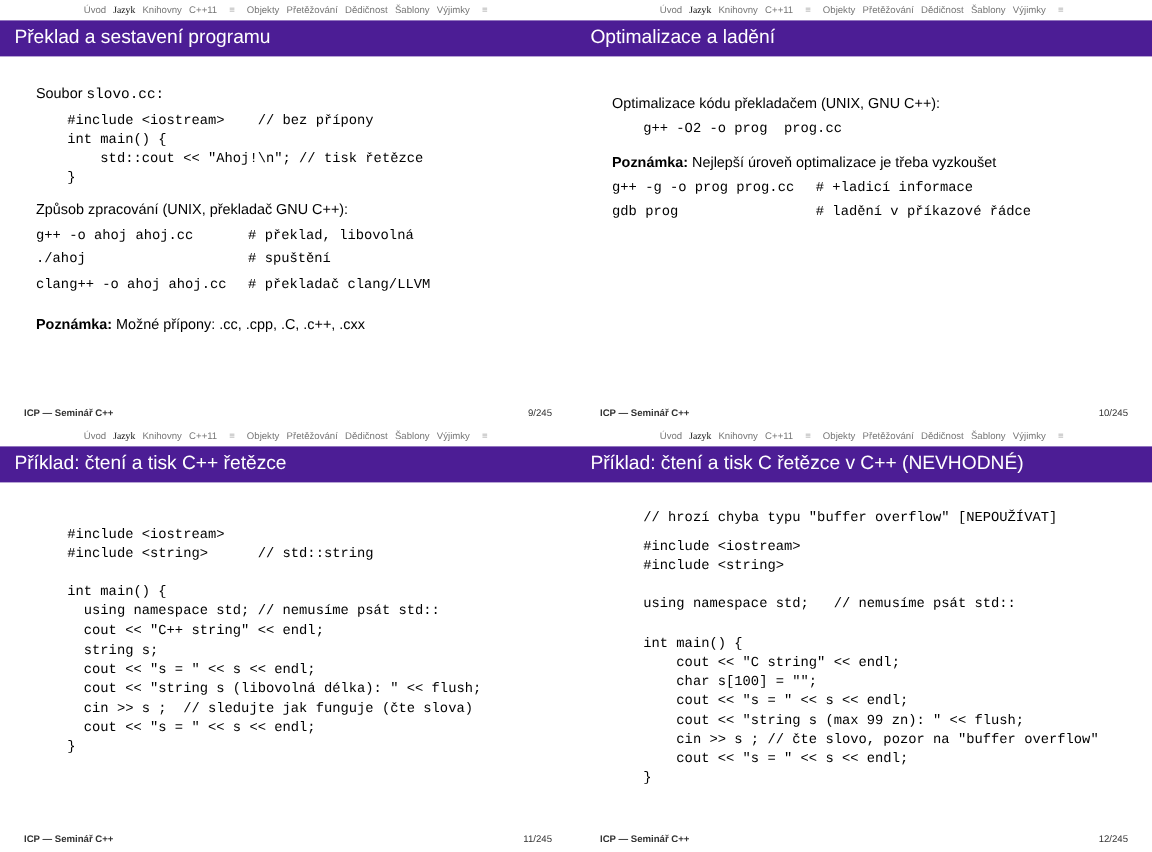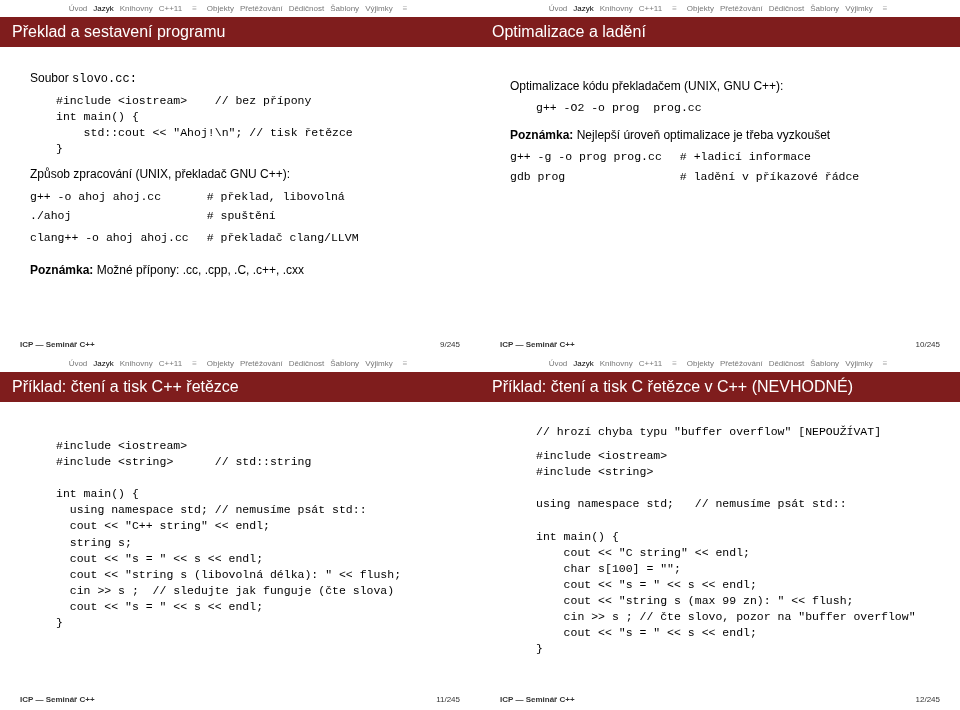--- a/index.html
+++ b/index.html
@@ -27,24 +27,24 @@
   .nav {
     display: flex;
     justify-content: center;
     gap: 6px;
     font-size: 8px;
     color: #888;
     padding: 4px 0 2px 0;
     flex-wrap: wrap;
   }
   .nav span { color: #777; }
-  .nav .active { color: #000; font-weight: 500; }
+  .nav .active { color: #000; font-weight: 500; font-family: Liberation Serif, serif; }
   .nav .sep { color: #aaa; margin: 0 4px; }
   .title-bar {
-    background: #7f1d1d;
+    background: #4c1d95;
     color: #fff;
     font-size: 16px;
     padding: 6px 12px;
     margin: 2px -20px 10px -20px;
     font-weight: 400;
   }
   .body { padding: 6px 10px 0 10px; line-height: 1.55; font-size: 12px; }
   .label { margin: 6px 0 4px 0; }
   .code {
     font-family: "Courier New", monospace;

